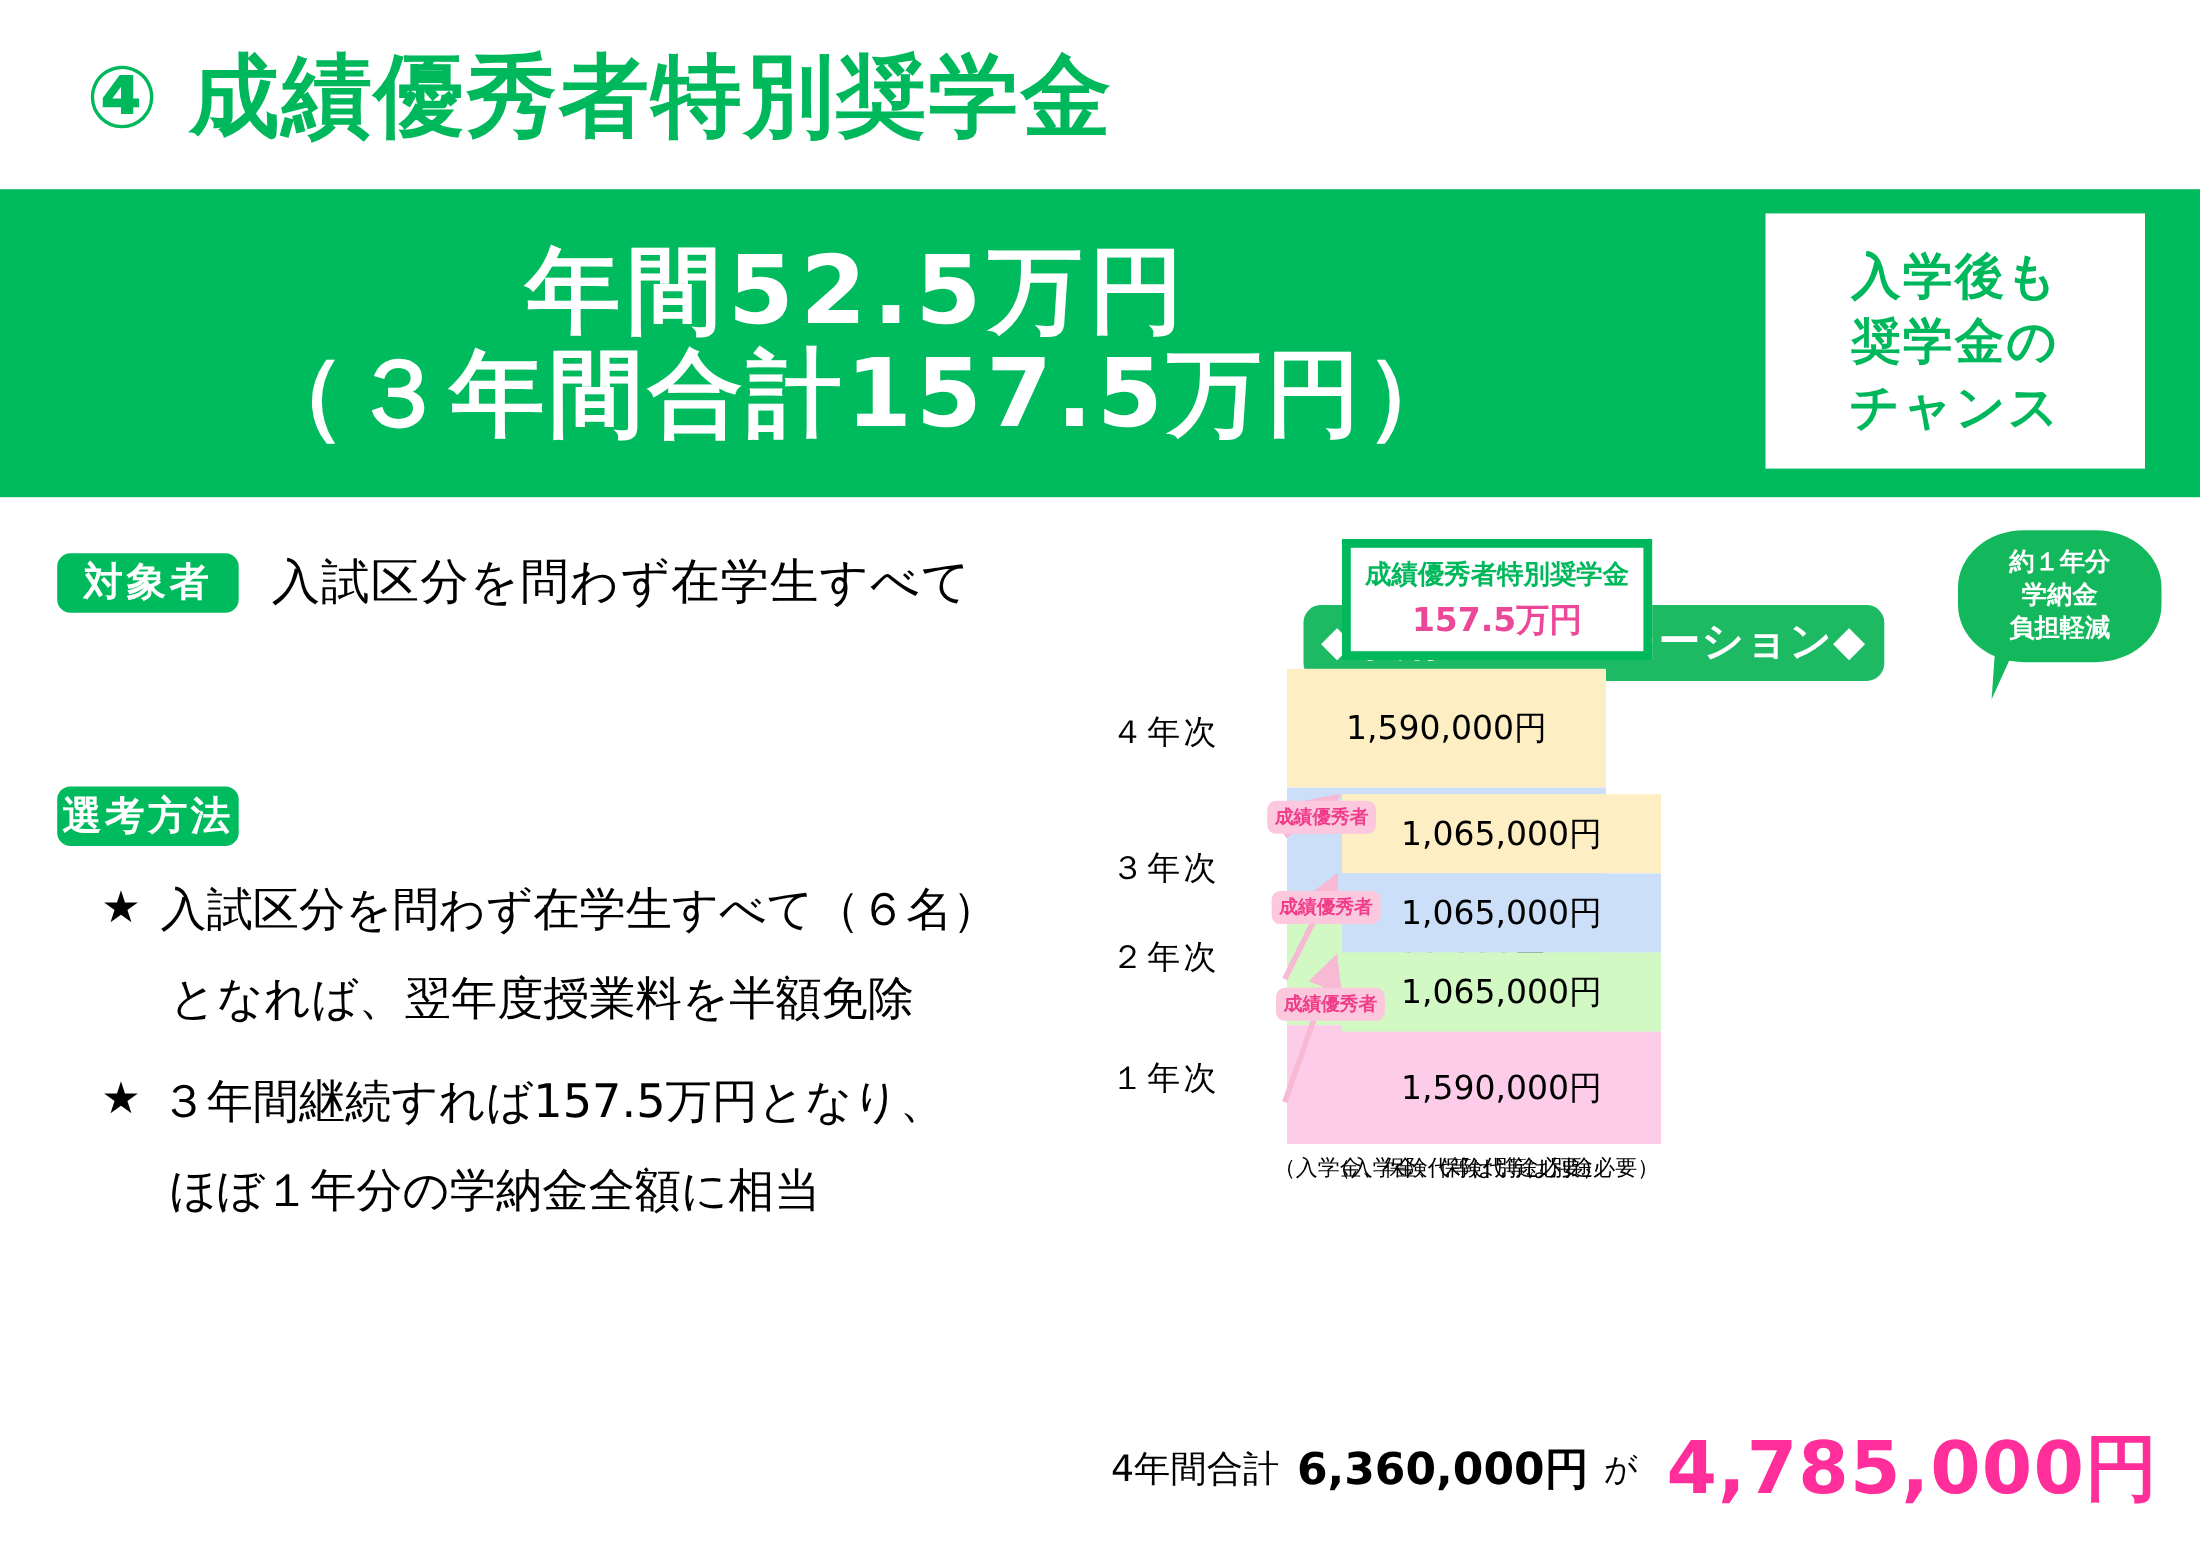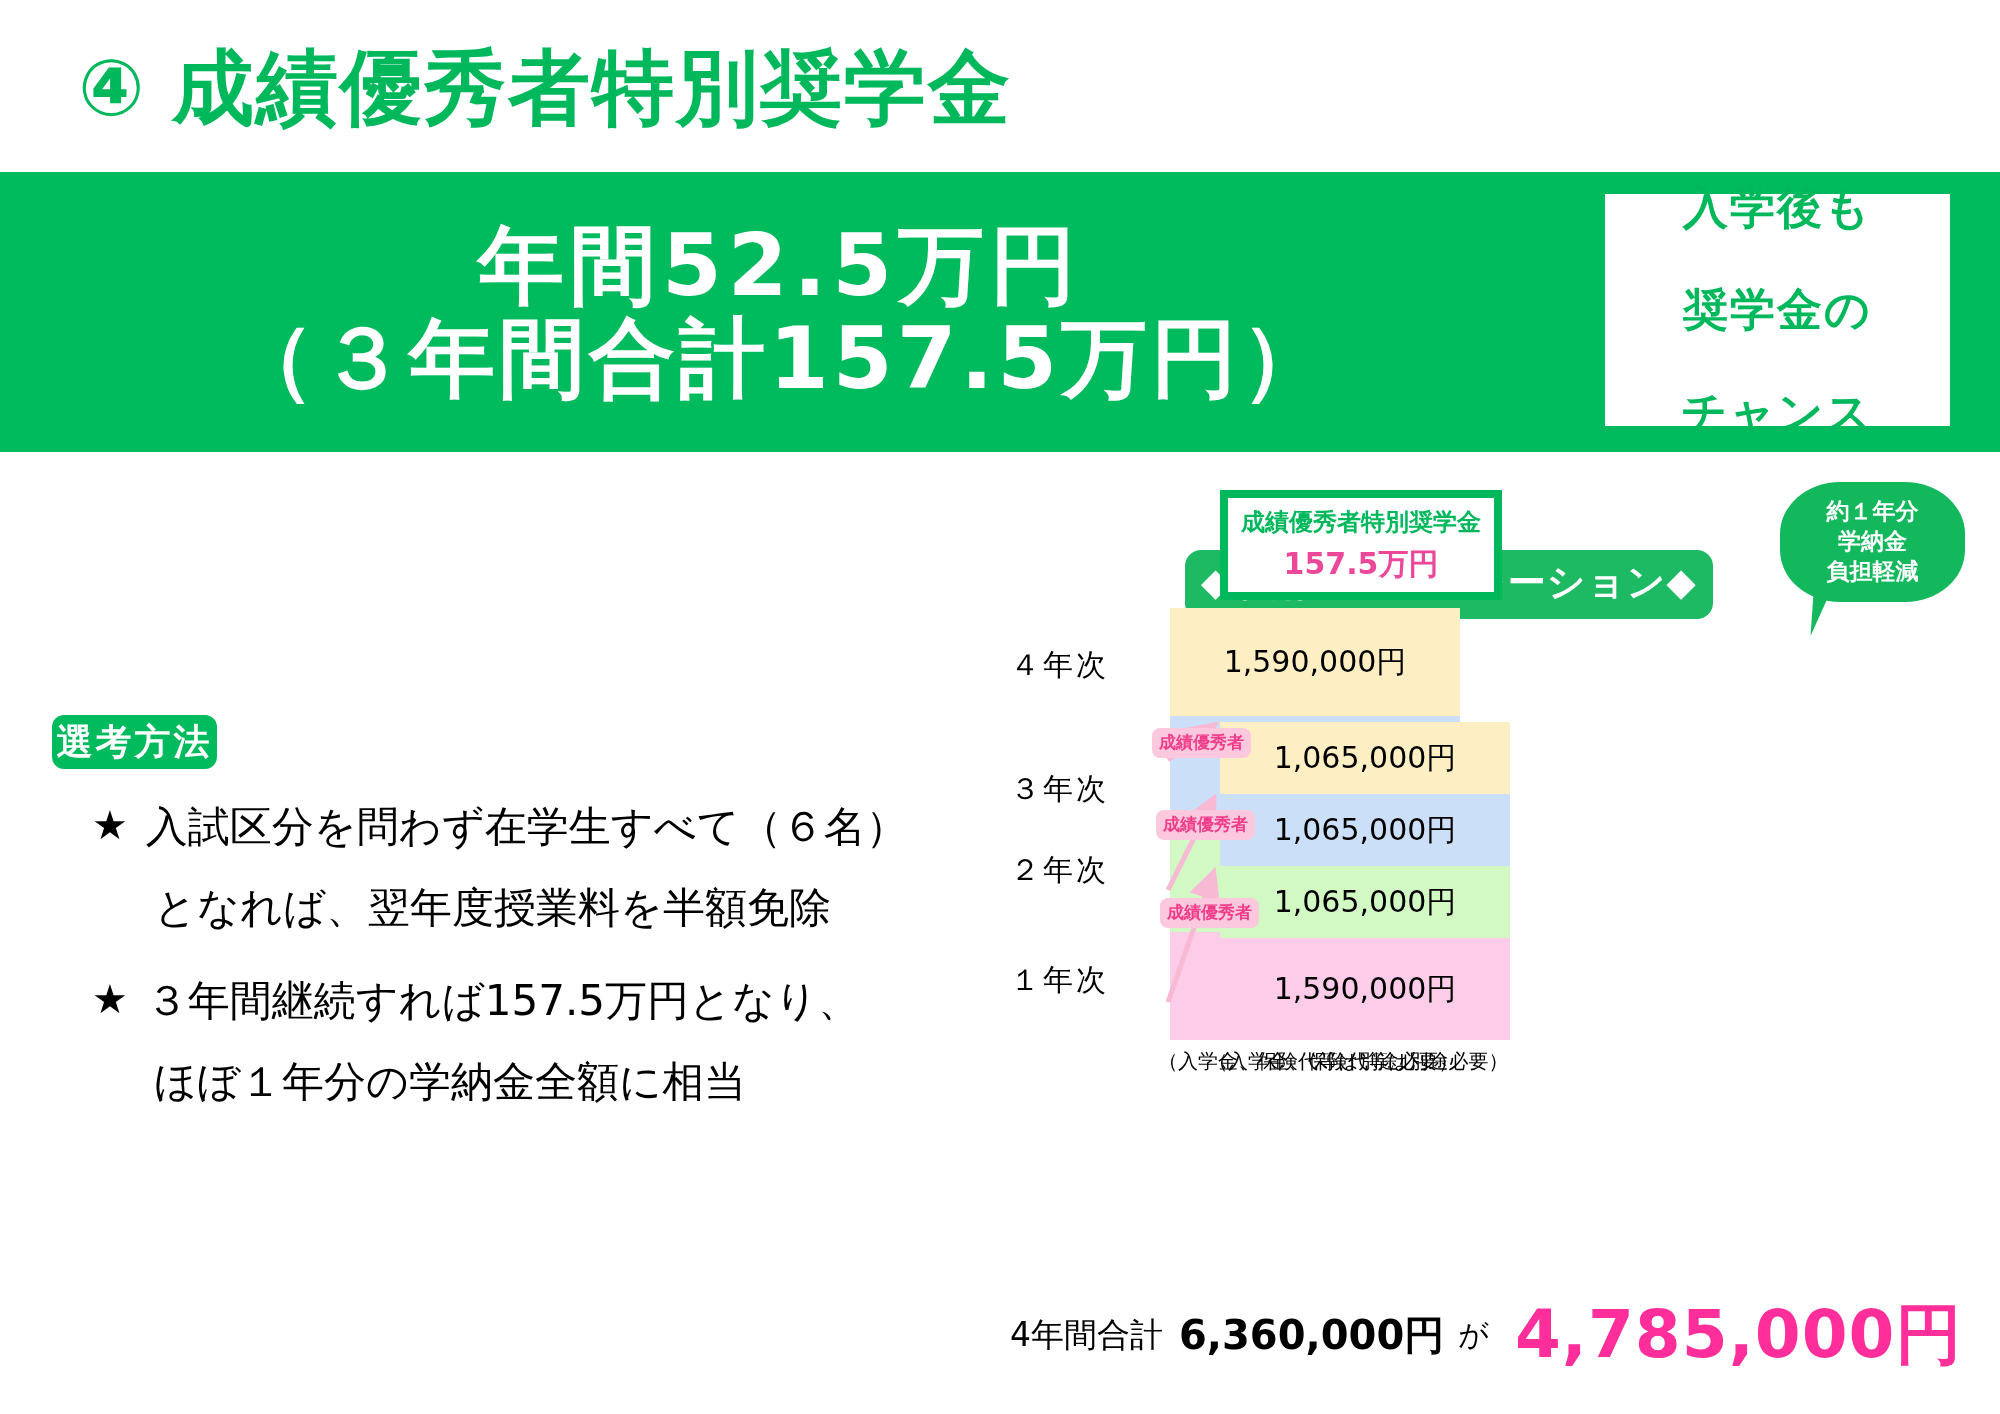--- a/index.html
+++ b/index.html
@@ -42,21 +42,20 @@
   #banner-line2{
     font-size:86px;line-height:1.08;letter-spacing:4px;
     font-family:"DejaVu Sans","Liberation Sans",sans-serif;
   }
   #banner-badge{
     position:absolute;right:50px;top:22px;width:345px;height:232px;
     background:#ffffff;box-sizing:border-box;
     display:flex;flex-direction:column;align-items:center;justify-content:center;
     color:#00b85c;font-weight:bold;font-size:45px;line-height:1.32;
     letter-spacing:2px;
-    gap:43px;
   }
 
   
   #info{position:absolute;left:0;top:470px;width:1030px;height:660px;}
   .info-row{display:flex;align-items:center;margin-bottom:8px;}
   .tag{
     background:#00ba5e;color:#ffffff;border-radius:12px;
     font-weight:bold;font-size:36px;letter-spacing:3px;
     height:54px;width:165px;
     display:flex;align-items:center;justify-content:center;
@@ -174,20 +173,24 @@
     </div>
     <div id="banner-badge">
       <div>入学後も</div>
       <div>奨学金の</div>
       <div>チャンス</div>
     </div>
   </div>
 
   <div id="info">
 
+    <div class="info-row" id="row-target">
+      <div class="tag">対象者</div>
+      <div class="info-val">入試区分を問わず在学生すべて</div>
+    </div>
 
 
     <div class="info-row" id="row-method">
       <div class="tag">選考方法</div>
     </div>
 
     <div id="bullets">
       <div class="bullet">
         <span class="star">★</span>
         <span class="bullet-body">入試区分を問わず在学生すべて（６名）</span>

